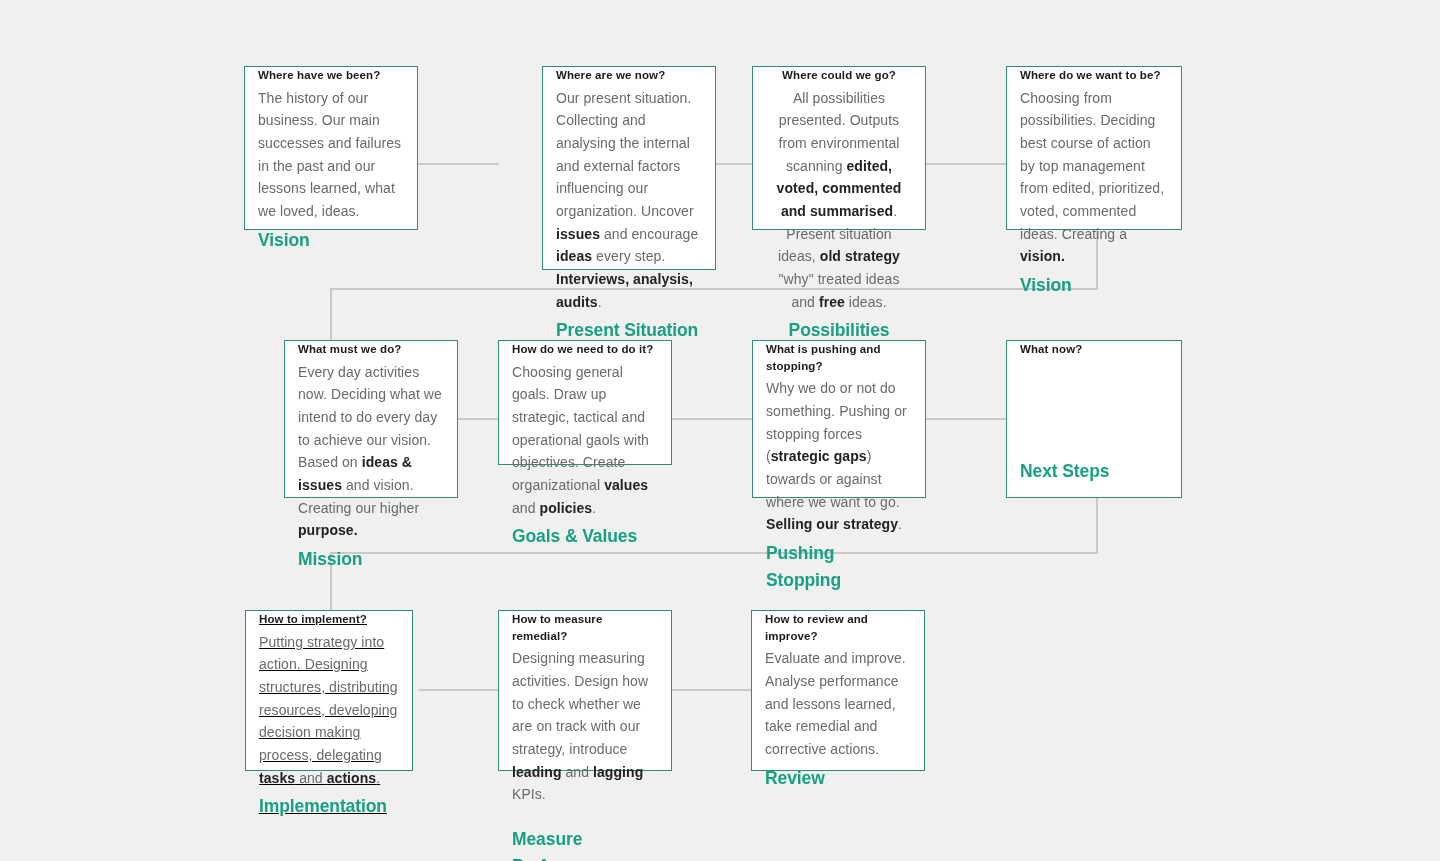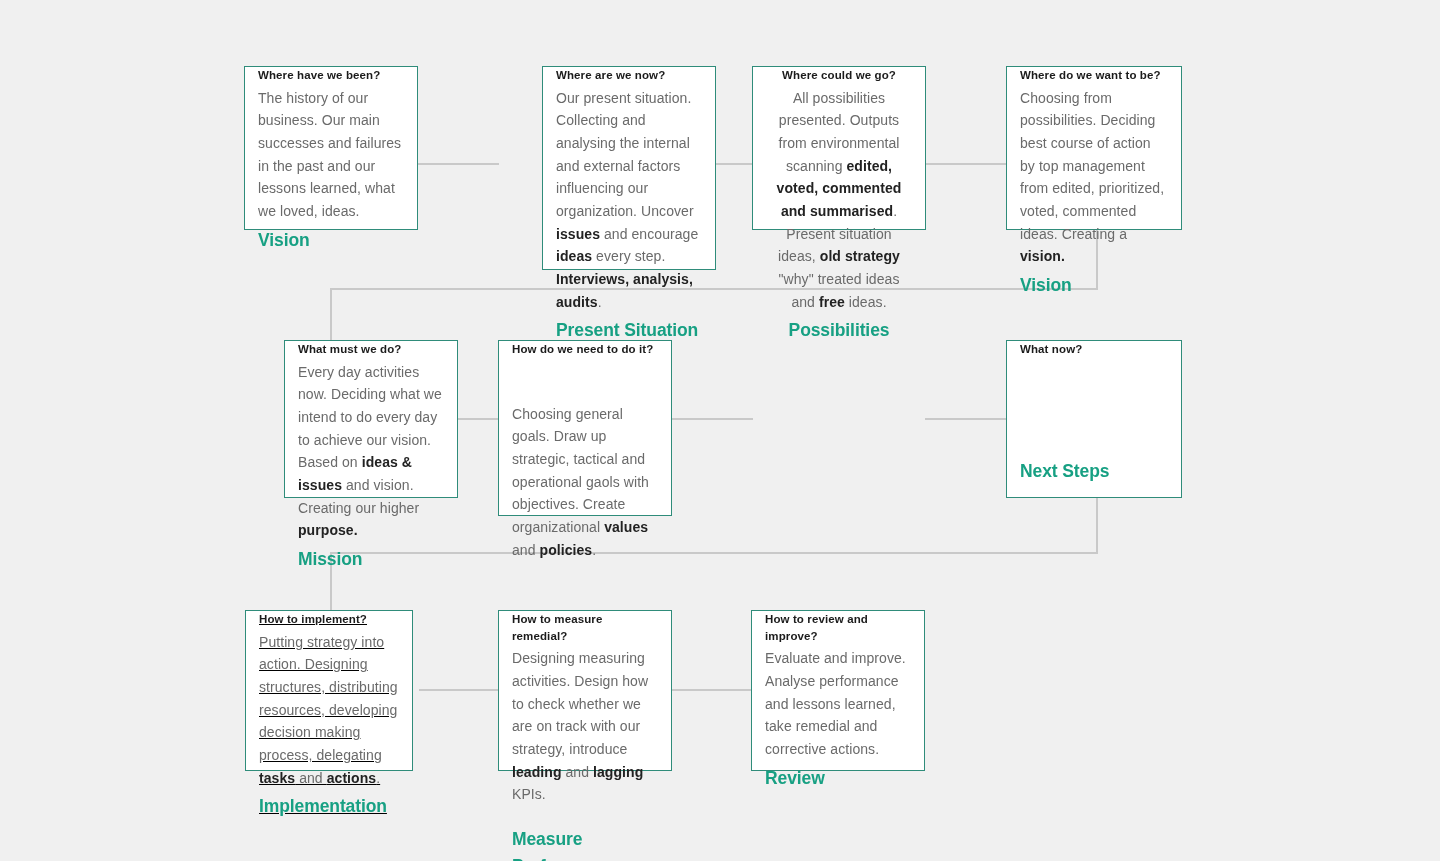--- a/index.html
+++ b/index.html
@@ -128,27 +128,33 @@
     <div class="card-title">Vision</div>
   </div>
 
   <div class="card" style="left:244px; top:340px; width:174px; height:158px;margin-left:40px;">
     <div class="card-question">What must we do?</div>
     <div class="card-body">Every day activities now. Deciding what we intend to do every day to achieve our vision. Based on <b>ideas &amp; issues</b> and vision. Creating our higher <b>purpose.</b></div>
     <div class="card-spacer"></div>
     <div class="card-title">Mission</div>
   </div>
 
-  <div class="card" style="left:498px; top:340px; width:174px; height:176px;gap:42px;">
+  <div class="card" style="left:498px; top:340px; width:174px; height:125px;">
     <div class="card-question">How do we need to do it?</div>
     <div class="card-body">Choosing general goals. Draw up strategic, tactical and operational gaols with objectives. Create organizational <b>values</b> and <b>policies</b>.</div>
     <div class="card-spacer"></div>
     <div class="card-title">Goals &amp; Values</div>
   </div>
 
+  <div class="card" style="left:752px; top:340px; width:174px; height:158px;">
+    <div class="card-question">What is pushing and stopping?</div>
+    <div class="card-body">Why we do or not do something. Pushing or stopping forces (<b>strategic gaps</b>) towards or against where we want to go. <b>Selling our strategy</b>.</div>
+    <div class="card-spacer"></div>
+    <div class="card-title">Pushing Stopping</div>
+  </div>
 
   <div class="card" style="left:1006px; top:340px; width:176px; height:158px;">
     <div class="card-question">What now?</div>
     <div class="card-spacer"></div>
     <div class="card-title">Next Steps</div>
   </div>
 
   <div class="card" style="left:245px; top:610px; width:168px; height:161px;text-decoration:underline;">
     <div class="card-question">How to implement?</div>
     <div class="card-body">Putting strategy into action. Designing structures, distributing resources, developing decision making process, delegating <b>tasks</b> and <b>actions</b>.</div>

